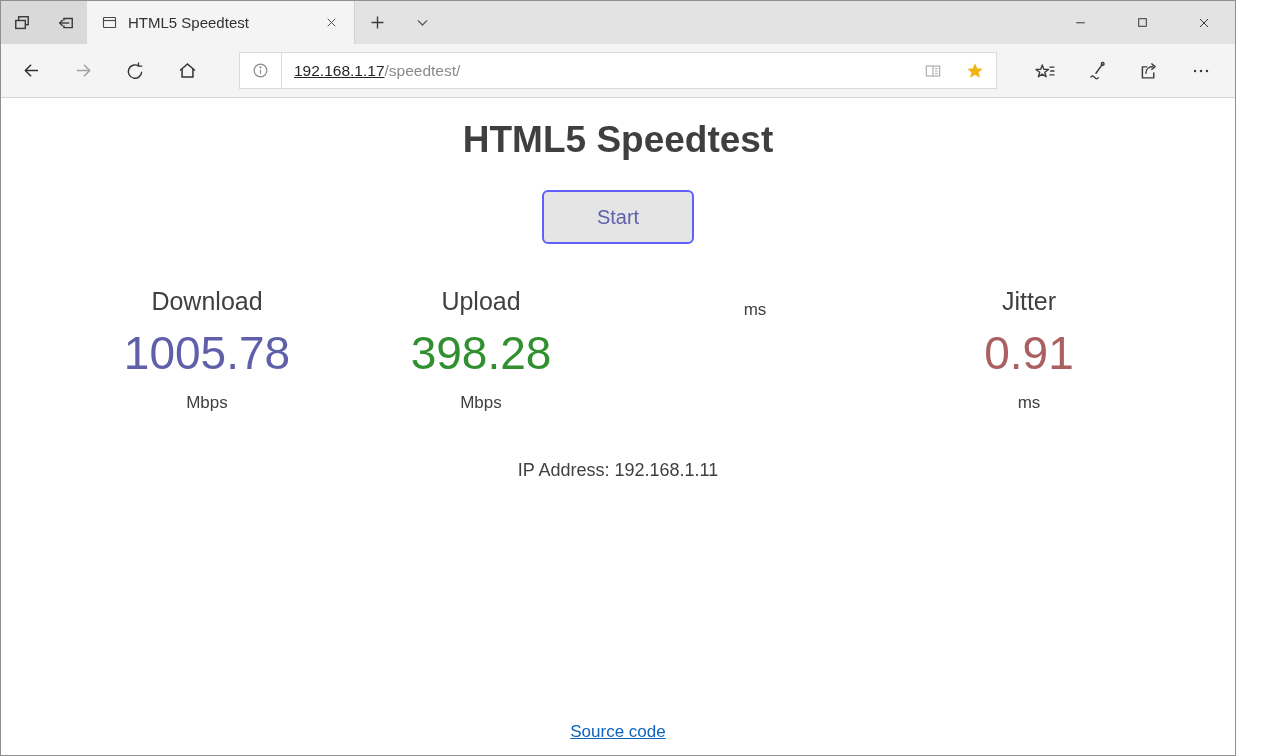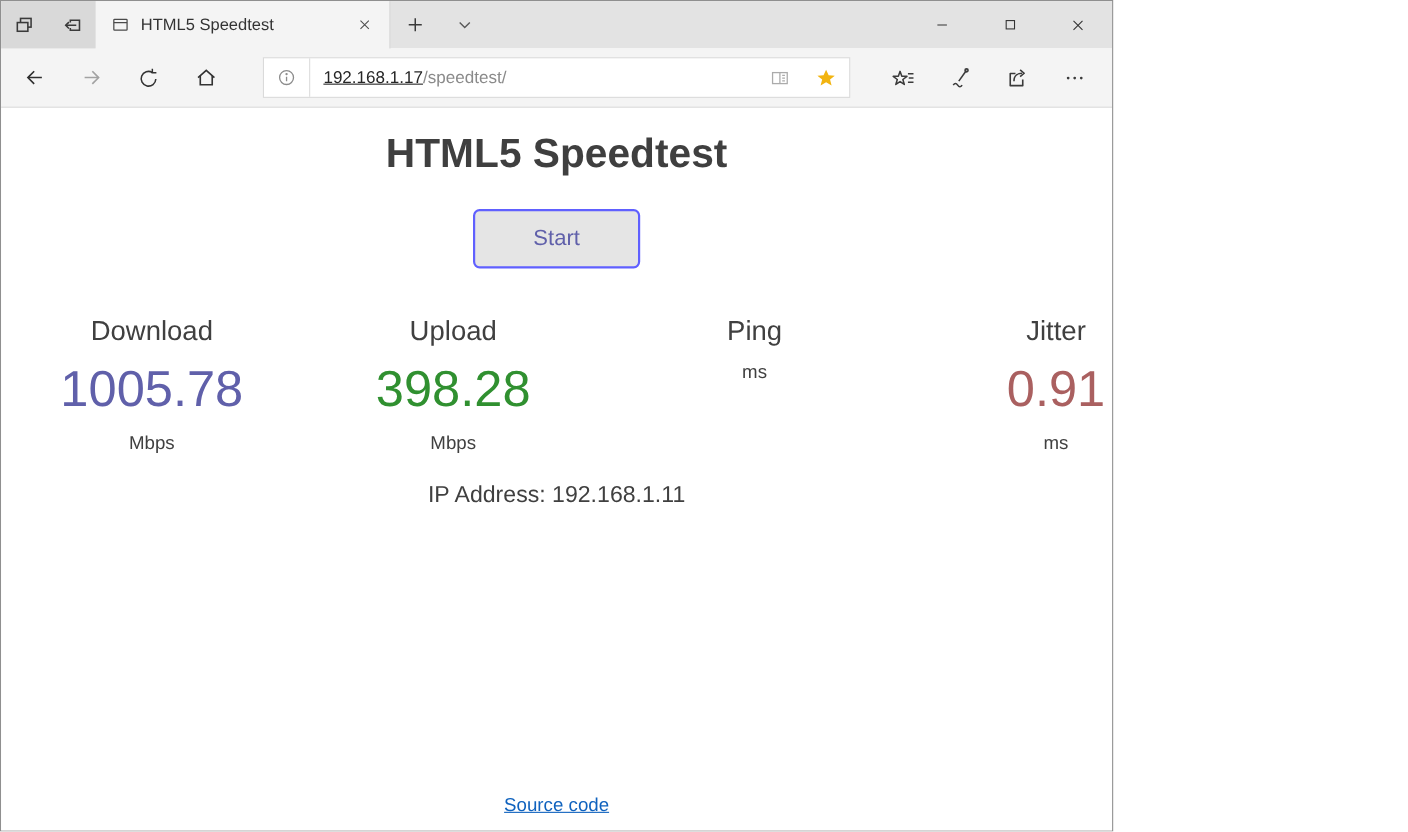--- a/index.html
+++ b/index.html
@@ -1,20 +1,20 @@
 <!DOCTYPE html>
 <html><head>
 <meta charset="utf-8">
 <style>
   * { box-sizing: border-box; margin: 0; padding: 0; }
   html,body { background:#fff; }
   body { font-family:"Liberation Sans", sans-serif; }
 
   .window {
-    position:relative; width:1012px; height:756px;
+    position:relative; width:1236px; height:756px;
     border:1px solid #8f8f8f; background:#fff; overflow:hidden;
   }
 
   
   .tab-bar { height:43px; background:#e3e3e3; display:flex; align-items:stretch; }
   .tab-actions { width:86px; background:#d9d9d9; display:flex; align-items:center; justify-content:center; gap:6px; }
   .chrome-btn { border:none; background:transparent; display:flex; align-items:center; justify-content:center; cursor:pointer; padding:0; }
   .tab-actions .chrome-btn { width:38px; height:43px; }
   .tab { width:268px; background:#f4f4f4; display:flex; align-items:center; padding:0 8px 0 14px; cursor:default; border-right:1px solid #d2d2d2; }
   .tab .favicon { display:flex; margin-right:10px; }
@@ -47,21 +47,21 @@
   .start-btn {
     margin-top:29px; width:152px; height:54px; background:#e5e5e5;
     border:2px solid #6060FF; border-radius:6px;
     font-family:"Liberation Sans", sans-serif; font-size:20px; color:#6060AA; cursor:pointer;
   }
   .metrics { width:1096px; margin:43px auto 16px; display:flex; }
   .metric { flex:1; }
   .metric-label { font-size:25px; color:#404040; }
   .metric-value { margin-top:10px; font-size:46px; color:#404040; }
   .metric-unit { margin-top:13px; font-size:17px; color:#404040; }
-  .ip-line { margin-top:25px; font-size:21px; color:#404040; }
+  .ip-line { margin-top:47px; font-size:18px; color:#404040; }
   .source-link-wrap { position:absolute; bottom:13px; left:0; right:0; }
   .source-link { font-size:17px; color:#0f62be; text-decoration:underline; cursor:pointer; }
 
   svg { display:block; }
 </style>
 </head>
 <body>
 
 <div class="window">
 
@@ -259,21 +259,20 @@
         <div class="metric-label">Download</div>
         <div class="metric-value" style="color: rgb(96, 96, 170);">1005.78</div>
         <div class="metric-unit">Mbps</div>
       </div>
       <div class="metric">
         <div class="metric-label">Upload</div>
         <div class="metric-value" style="color: rgb(48, 144, 48);">398.28</div>
         <div class="metric-unit">Mbps</div>
       </div>
       <div class="metric">
-        <div class="metric-label">Ping</div>
         <div class="metric-unit">ms</div>
       </div>
       <div class="metric">
         <div class="metric-label">Jitter</div>
         <div class="metric-value" style="color: rgb(170, 96, 96);">0.91</div>
         <div class="metric-unit">ms</div>
       </div>
     </div>
 
     <div class="ip-line">IP Address: 192.168.1.11</div>

